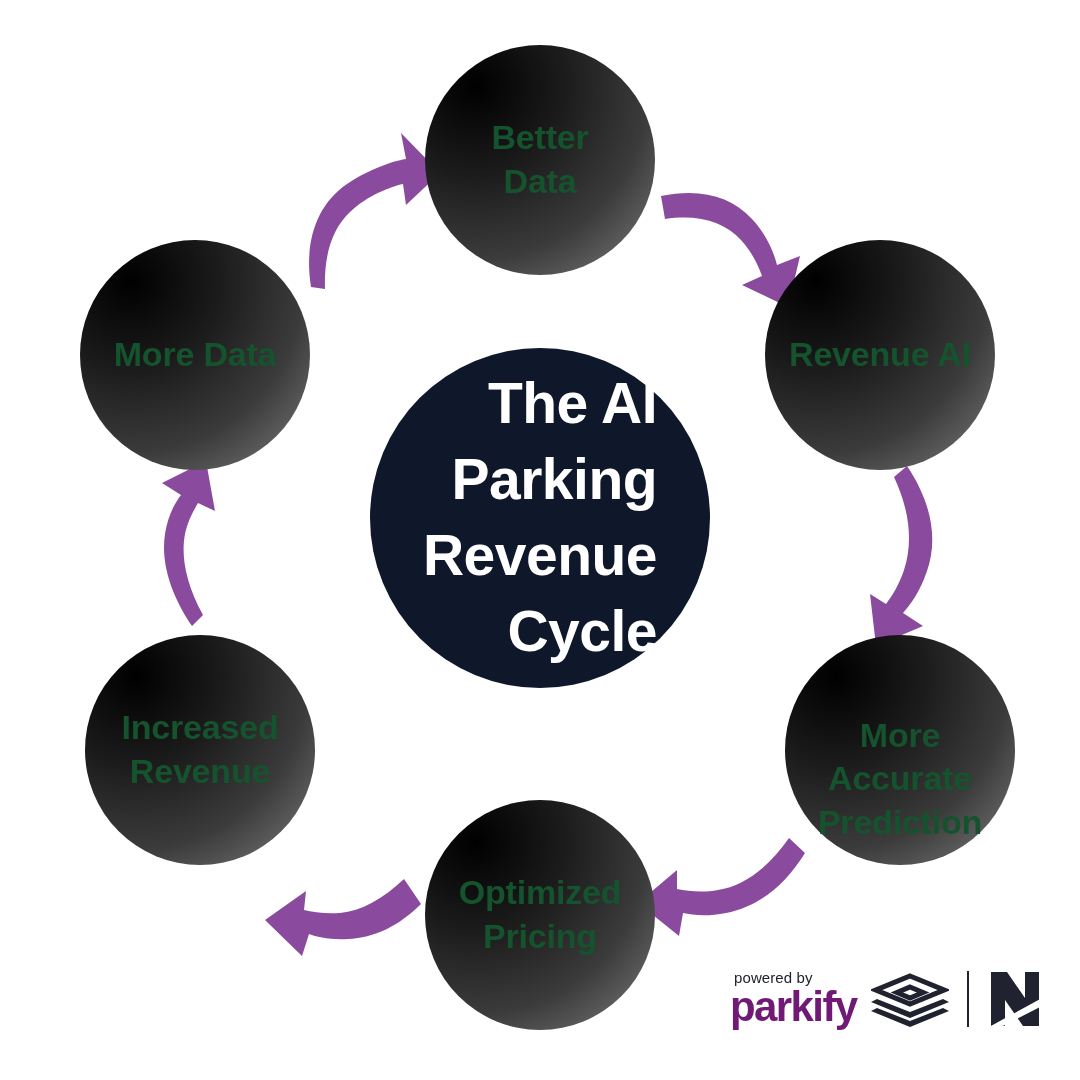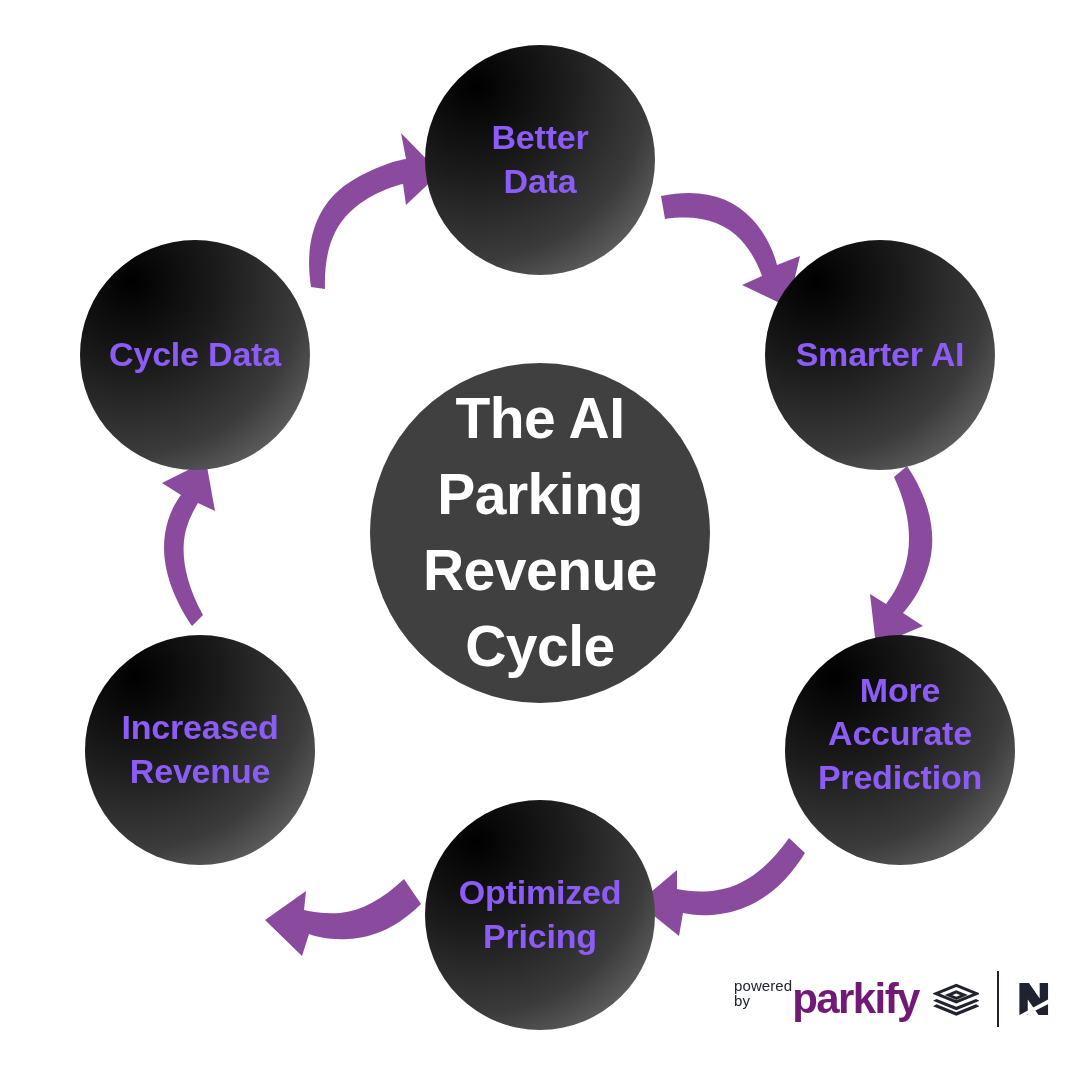--- a/index.html
+++ b/index.html
@@ -26,29 +26,29 @@
     position: absolute;
     inset: 0;
     width: 1080px;
     height: 1080px;
   }
 
   
   .hub {
     position: absolute;
     left: 370px;
-    top: 363px;
+    top: 348px;
     width: 340px;
     height: 340px;
     border-radius: 50%;
-    background: #404040;
+    background: #0f172a;
     display: flex;
     align-items: center;
     justify-content: center;
-    text-align: center;
+    text-align: right;
   }
   .hub-label {
     color: #ffffff;
     font-size: 57px;
     line-height: 1.33;
     font-weight: 700;
     letter-spacing: -0.5px;
     padding: 0 14px;
     white-space: pre-line;
   }
@@ -56,51 +56,51 @@
   
   .node {
     position: absolute;
     border-radius: 50%;
     display: flex;
     align-items: center;
     justify-content: center;
     text-align: center;
   }
   .node-label {
-    color: #8b5cf6;
+    color: #14532d;
     font-weight: 700;
     font-size: 34px;
     line-height: 1.28;
     white-space: pre-line;
     letter-spacing: -0.2px;
     width: 260px;
   }
 
   
   .node-0 { left: 425px; top: 45px;  width: 230px; height: 230px; }
   .node-1 { left: 765px; top: 240px; width: 230px; height: 230px; }
-  .node-2 { left: 785px; top: 619px; width: 230px; height: 230px; }
+  .node-2 { left: 785px; top: 664px; width: 230px; height: 230px; }
   .node-3 { left: 425px; top: 800px; width: 230px; height: 230px; }
   .node-4 { left: 85px;  top: 635px; width: 230px; height: 230px; justify-content: center; }
   .node-5 { left: 80px;  top: 240px; width: 230px; height: 230px; }
 
   
   .logo-bar {
     position: absolute;
     left: 730px;
     top: 962px;
     width: 320px;
     height: 74px;
     display: flex;
     align-items: center;
     gap: 14px;
   }
   .wordmark {
     display: flex;
-    flex-direction: row;
+    flex-direction: column;
     justify-content: flex-start;
     line-height: 1;
   }
   .powered-by {
     font-size: 15px;
     color: #20232f;
     letter-spacing: 0.1px;
     margin-left: 4px;
     margin-bottom: 1px;
     font-weight: 400;
@@ -232,37 +232,37 @@
 Parking
 Revenue
 Cycle</div>
   </div>
 
   <div class="node node-0">
     <div class="node-label">Better
 Data</div>
   </div>
   <div class="node node-1">
-    <div class="node-label">Smarter AI</div>
+    <div class="node-label">Revenue AI</div>
   </div>
   <div class="node node-2">
     <div class="node-label">More
 Accurate
 Prediction</div>
   </div>
   <div class="node node-3">
     <div class="node-label">Optimized
 Pricing</div>
   </div>
   <div class="node node-4">
     <div class="node-label">Increased
 Revenue</div>
   </div>
   <div class="node node-5">
-    <div class="node-label">Cycle Data</div>
+    <div class="node-label">More Data</div>
   </div>
 
   <div class="logo-bar">
     <div class="wordmark">
       <div class="powered-by">powered by</div>
       <div class="parkify">parkify</div>
     </div>
 
     <svg class="layers-mark" width="78" height="58" viewBox="0 0 78 58" xmlns="http://www.w3.org/2000/svg">
       <g fill="none" stroke="#20232f" stroke-width="5" stroke-linejoin="miter">

